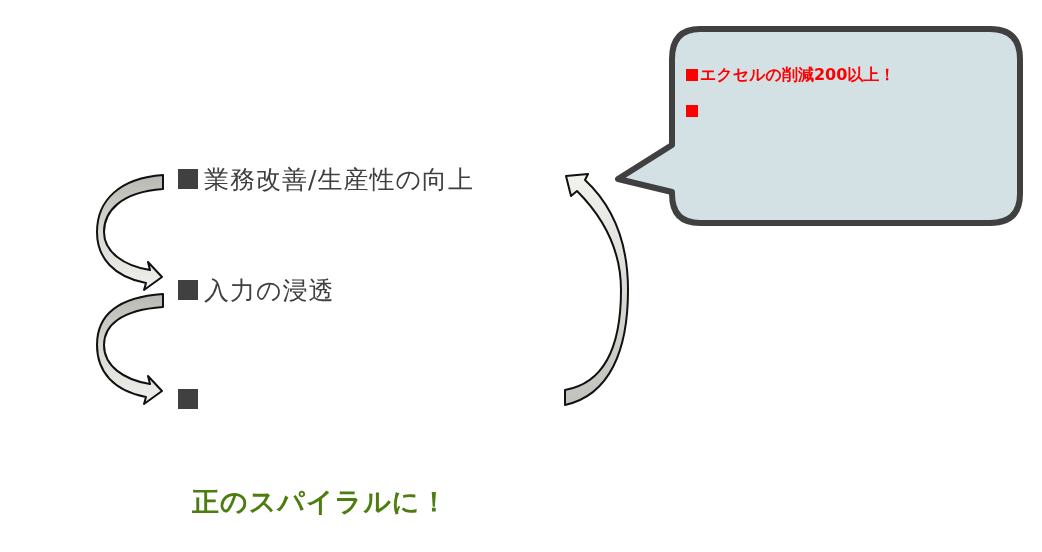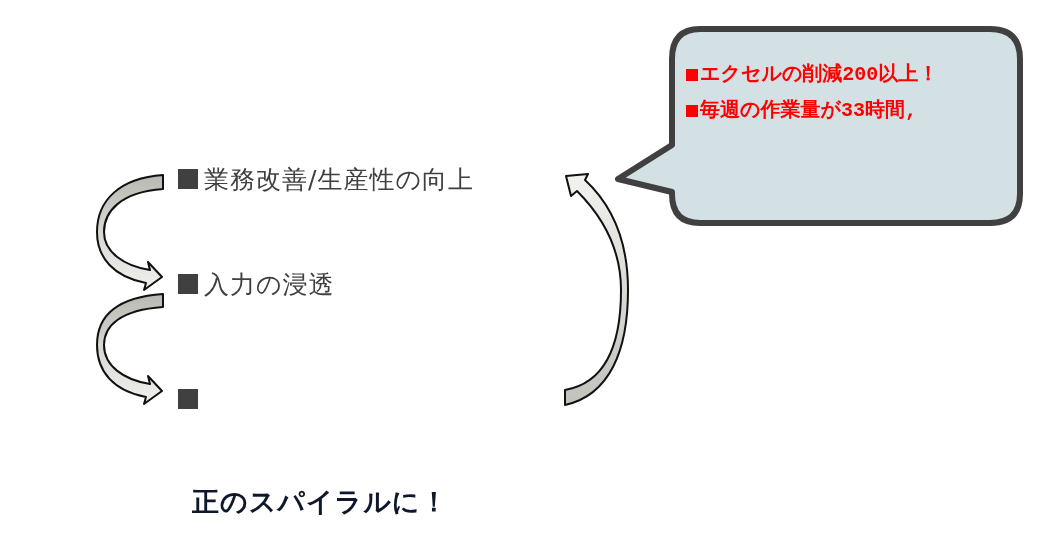--- a/index.html
+++ b/index.html
@@ -3,27 +3,27 @@
 <meta charset="utf-8">
 <style>
   html, body { margin: 0; padding: 0; background: #ffffff; }
   body { width: 1042px; height: 552px; position: relative; overflow: hidden;
          font-family: "DejaVu Sans", "Liberation Sans", sans-serif; }
   .item { position: absolute; left: 178px; font-size: 25px; color: #404040;
           white-space: nowrap; letter-spacing: 1px; text-align: right; }
   .item .sq { display: inline-block; width: 20px; height: 20px; background: #404040;
               margin-right: 6px; vertical-align: -1px; }
   #item-1 { top: 163px; }
-  #item-2 { top: 268px; font-family: Liberation Mono, monospace; }
+  #item-2 { top: 274px; font-family: Liberation Mono, monospace; }
   #item-3 { top: 385px; }
   .slogan { position: absolute; left: 192px; top: 484px; font-size: 27px; font-weight: bold;
-            color: #0f172a; white-space: nowrap; letter-spacing: 1px; }
+            color: #4d7c0f; white-space: nowrap; letter-spacing: 1px; }
   svg.overlay { position: absolute; left: 0; top: 0; }
   .bubble-text { position: absolute; left: 686px; top: 66px; width: 320px;
-                 color: #ff0000; font-weight: bold; font-size: 20px; line-height: 18px; font-family: Liberation Mono, monospace; }
+                 color: #ff0000; font-weight: bold; font-size: 16px; line-height: 18px; }
   .bubble-text .line { white-space: nowrap; height: 18px; }
   .bubble-text .sqr { display: inline-block; width: 12px; height: 12px; background: #ff0000;
                       margin-right: 2px; vertical-align: -1px; }
   .gap { height: 18px; }
 </style>
 </head>
 <body>
 
 <svg class="overlay" width="1042" height="552" viewBox="0 0 1042 552">
   <defs>
@@ -68,16 +68,16 @@
 <div class="item" id="item-2">
   <span class="sq"></span><span>入力の浸透</span>
 </div>
 <div class="item" id="item-3">
   <span class="sq"></span>
 </div>
 
 <div class="bubble-text">
   <div class="line"><span class="sqr"></span><span>エクセルの削減200以上！</span></div>
   <div class="gap"></div>
-  <div class="line"><span class="sqr"></span><span>毎週の作業量が33時間,</span></div>
+  <div class="line"><span class="sqr"></span></div>
 </div>
 
 <div class="slogan">正のスパイラルに！</div>
 
 </body></html>

